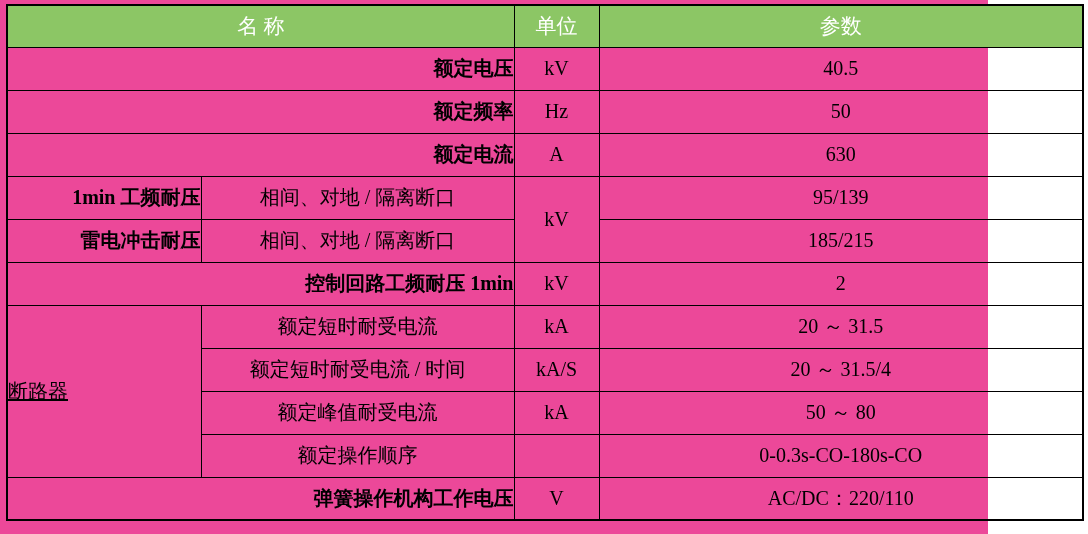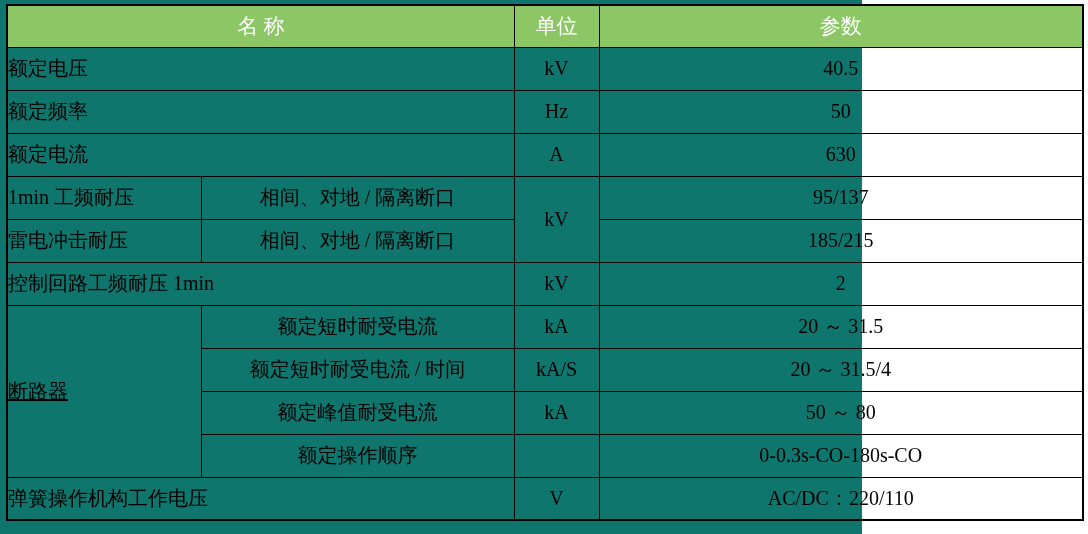--- a/index.html
+++ b/index.html
@@ -6,23 +6,23 @@
     margin: 0;
     padding: 0;
     background: #ffffff;
     width: 1088px;
     height: 534px;
     overflow: hidden;
     font-family: "Liberation Serif", "DejaVu Serif", serif;
   }
   .page {
     position: relative;
-    width: 862px;
+    width: 988px;
     height: 534px;
-    background: #0f766e;
+    background: #ec4899;
   }
   table.spec {
     position: absolute;
     left: 6px;
     top: 4px;
     width: 1076px;
     border-collapse: collapse;
     table-layout: fixed;
     border: 2px solid #000000;
   }
@@ -38,22 +38,23 @@
   table.spec thead tr { height: 42px; }
   table.spec tbody tr { height: 43px; }
   table.spec thead th {
     background: #8CC665;
     color: #ffffff;
     font-weight: normal;
     font-size: 21px;
     text-align: center;
   }
   td.name {
-    text-align: left;
+    text-align: right;
     padding-left: 24px;
+    font-weight: bold;
   }
   td.cond {
     text-align: center;
     padding-left: 16px;
   }
   td.group {
     text-align: left;
     padding-left: 24px;
     vertical-align: middle;
     text-decoration: underline;
@@ -93,21 +94,21 @@
       </tr>
       <tr>
         <td colspan="2" class="name">额定电流</td>
         <td class="unit">A</td>
         <td class="param">630</td>
       </tr>
       <tr>
         <td class="name">1min 工频耐压</td>
         <td class="cond">相间、对地 / 隔离断口</td>
         <td class="unit" rowspan="2">kV</td>
-        <td class="param">95/137</td>
+        <td class="param">95/139</td>
       </tr>
       <tr>
         <td class="name">雷电冲击耐压</td>
         <td class="cond">相间、对地 / 隔离断口</td>
         <td class="param">185/215</td>
       </tr>
       <tr>
         <td colspan="2" class="name">控制回路工频耐压 1min</td>
         <td class="unit">kV</td>
         <td class="param">2</td>

